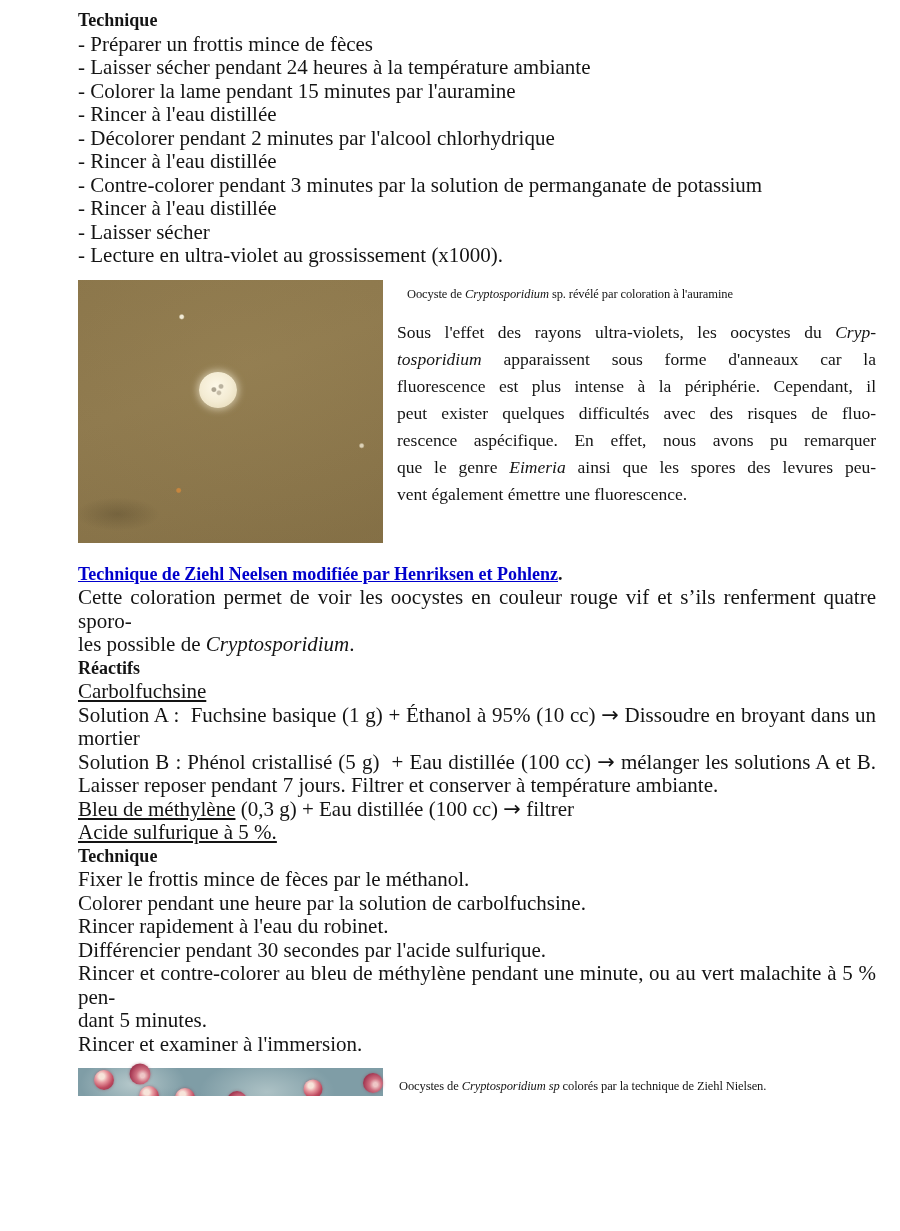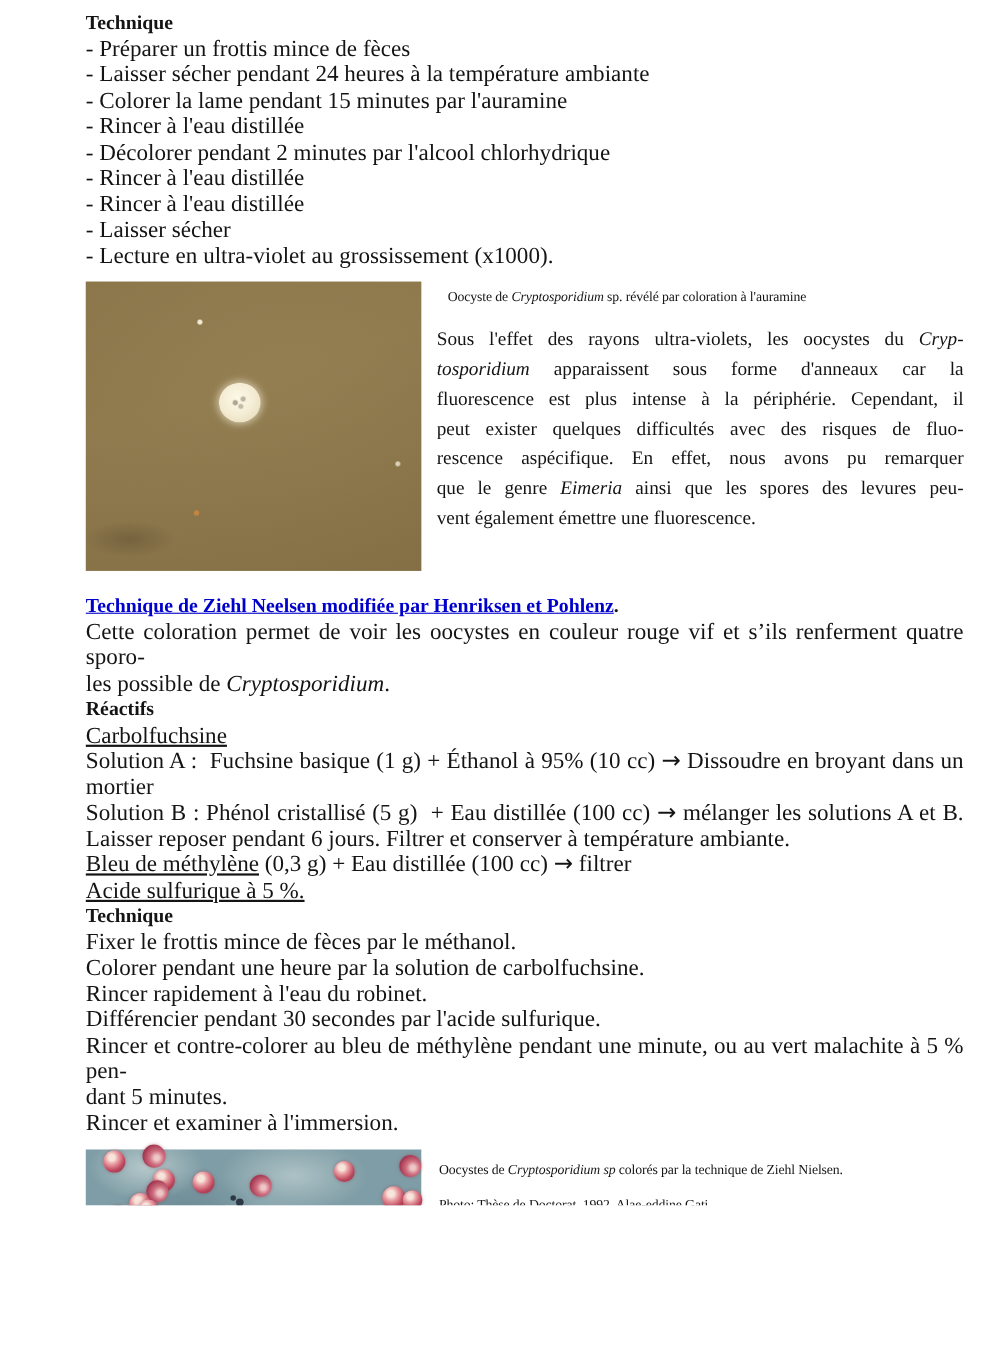--- a/index.html
+++ b/index.html
@@ -98,20 +98,21 @@
 
   <h2 class="h">Technique</h2>
 
   <div class="block">
       <div class="tl"><span>- Préparer un frottis mince de fèces</span></div>
       <div class="tl"><span>- Laisser sécher pendant 24 heures à la température ambiante</span></div>
       <div class="tl"><span>- Colorer la lame pendant 15 minutes par l'auramine</span></div>
       <div class="tl"><span>- Rincer à l'eau distillée</span></div>
       <div class="tl"><span>- Décolorer pendant 2 minutes par l'alcool chlorhydrique</span></div>
       <div class="tl"><span>- Rincer à l'eau distillée</span></div>
+      <div class="tl"><span>- Contre-colorer pendant 3 minutes par la solution de permanganate de potassium</span></div>
       <div class="tl"><span>- Rincer à l'eau distillée</span></div>
       <div class="tl"><span>- Laisser sécher</span></div>
       <div class="tl"><span>- Lecture en ultra-violet au grossissement (x1000).</span></div>
     </div>
 
   <div class="figrow">
     <div class="img1">
       <span class="oocyst"></span>
     </div>
     <div class="figcol">
@@ -139,21 +140,21 @@
       <div class="tl"><span>les possible de </span><span class="s-i">Cryptosporidium</span><span>.</span></div>
     </div>
 
   <h2 class="h">Réactifs</h2>
 
   <div class="block">
       <div class="tl"><span class="s-u">Carbolfuchsine</span></div>
       <div class="tl just"><span>Solution A :  Fuchsine basique (1 g) + Éthanol à 95% (10 cc) </span><span class="s-a">→</span><span> Dissoudre en broyant dans un</span></div>
       <div class="tl"><span>mortier</span></div>
       <div class="tl just"><span>Solution B : Phénol cristallisé (5 g)  + Eau distillée (100 cc) </span><span class="s-a">→</span><span> mélanger les solutions A et B.</span></div>
-      <div class="tl"><span>Laisser reposer pendant 6 jours. Filtrer et conserver à température ambiante.</span></div>
+      <div class="tl"><span>Laisser reposer pendant 7 jours. Filtrer et conserver à température ambiante.</span></div>
       <div class="tl"><span class="s-u">Bleu de méthylène</span><span> (0,3 g) + Eau distillée (100 cc) </span><span class="s-a">→</span><span> filtrer</span></div>
       <div class="tl"><span class="s-u">Acide sulfurique à 5 %.</span></div>
     </div>
 
   <h2 class="h">Technique</h2>
 
   <div class="block">
       <div class="tl"><span>Fixer le frottis mince de fèces par le méthanol.</span></div>
       <div class="tl"><span>Colorer pendant une heure par la solution de carbolfuchsine.</span></div>
       <div class="tl"><span>Rincer rapidement à l'eau du robinet.</span></div>

